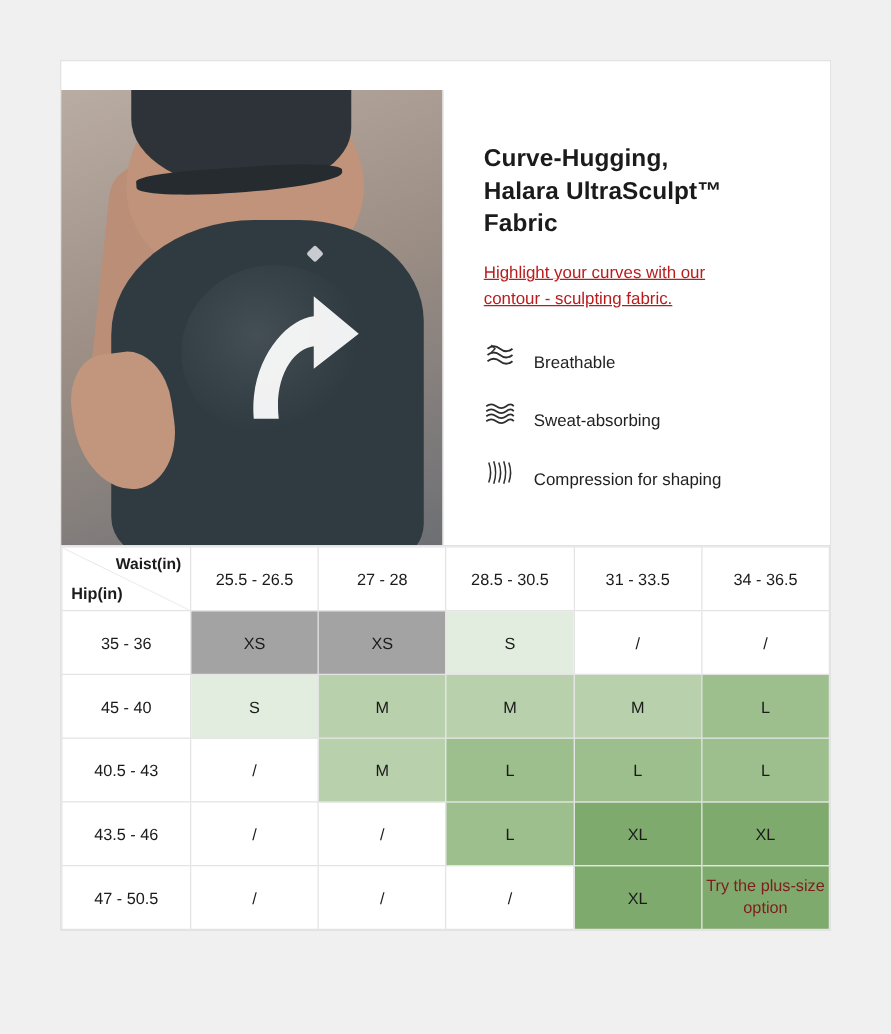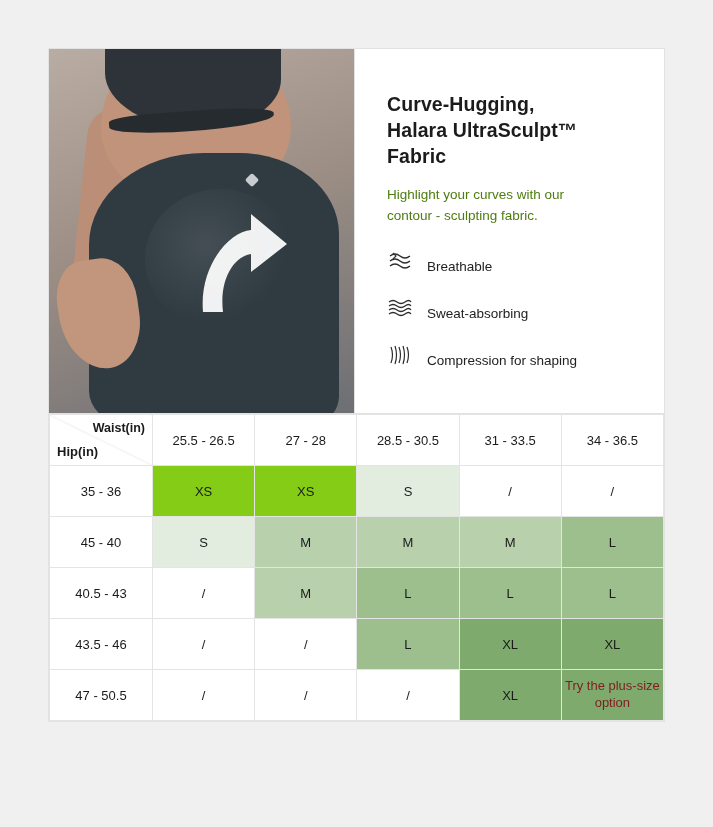--- a/index.html
+++ b/index.html
@@ -21,20 +21,21 @@
     background: #ffffff;
     border: 1px solid #e2e2e2;
     box-sizing: border-box;
   }
 
   
   .promo {
     display: flex;
     height: 364px;
     border-bottom: 1px solid #e2e2e2;
+    margin-top: 23px;
   }
   .promo-image {
     position: relative;
     width: 305px;
     background: linear-gradient(160deg, #b9aca3 0%, #9d8f85 45%, #6d6f74 100%);
     overflow: hidden;
     border-right: 1px solid #e2e2e2;
   }
   
   .skin-torso {
@@ -129,23 +130,24 @@
   .promo-title {
     font-size: 19.5px;
     font-weight: bold;
     color: #1b1b1b;
     line-height: 1.34;
     margin: 0 0 16px 0;
     letter-spacing: .1px;
   }
   .promo-sub {
     font-size: 13.5px;
-    color: #4d7c0f;
+    color: #b91c1c;
     line-height: 1.5;
     margin: 0 0 22px 0;
+    text-decoration: underline;
   }
   .feature {
     display: flex;
     align-items: flex-end;
     margin-bottom: 21px;
   }
   .feature-icon {
     width: 40px;
     min-width: 40px;
     height: 26px;
@@ -206,21 +208,21 @@
   td.cell {
     font-size: 13px;
   }
   td.plus {
     font-size: 10.5px;
     line-height: 1.3;
     color: #2a2a2a;
   }
   
   .t0 { background: #ffffff; }
-  .t1 { background: #84cc16; }
+  .t1 { background: #a3a3a3; }
   .t2 { background: #e3eddf; }
   .t3 { background: #b8d0ab; }
   .t4 { background: #9dbf8e; }
   .t5 { background: #7faa6d; color: #ffffff; }
   .t5.dark-text { color: #7f1d1d; }
 </style>
 </head>
 <body>
 
 <div class="page">

